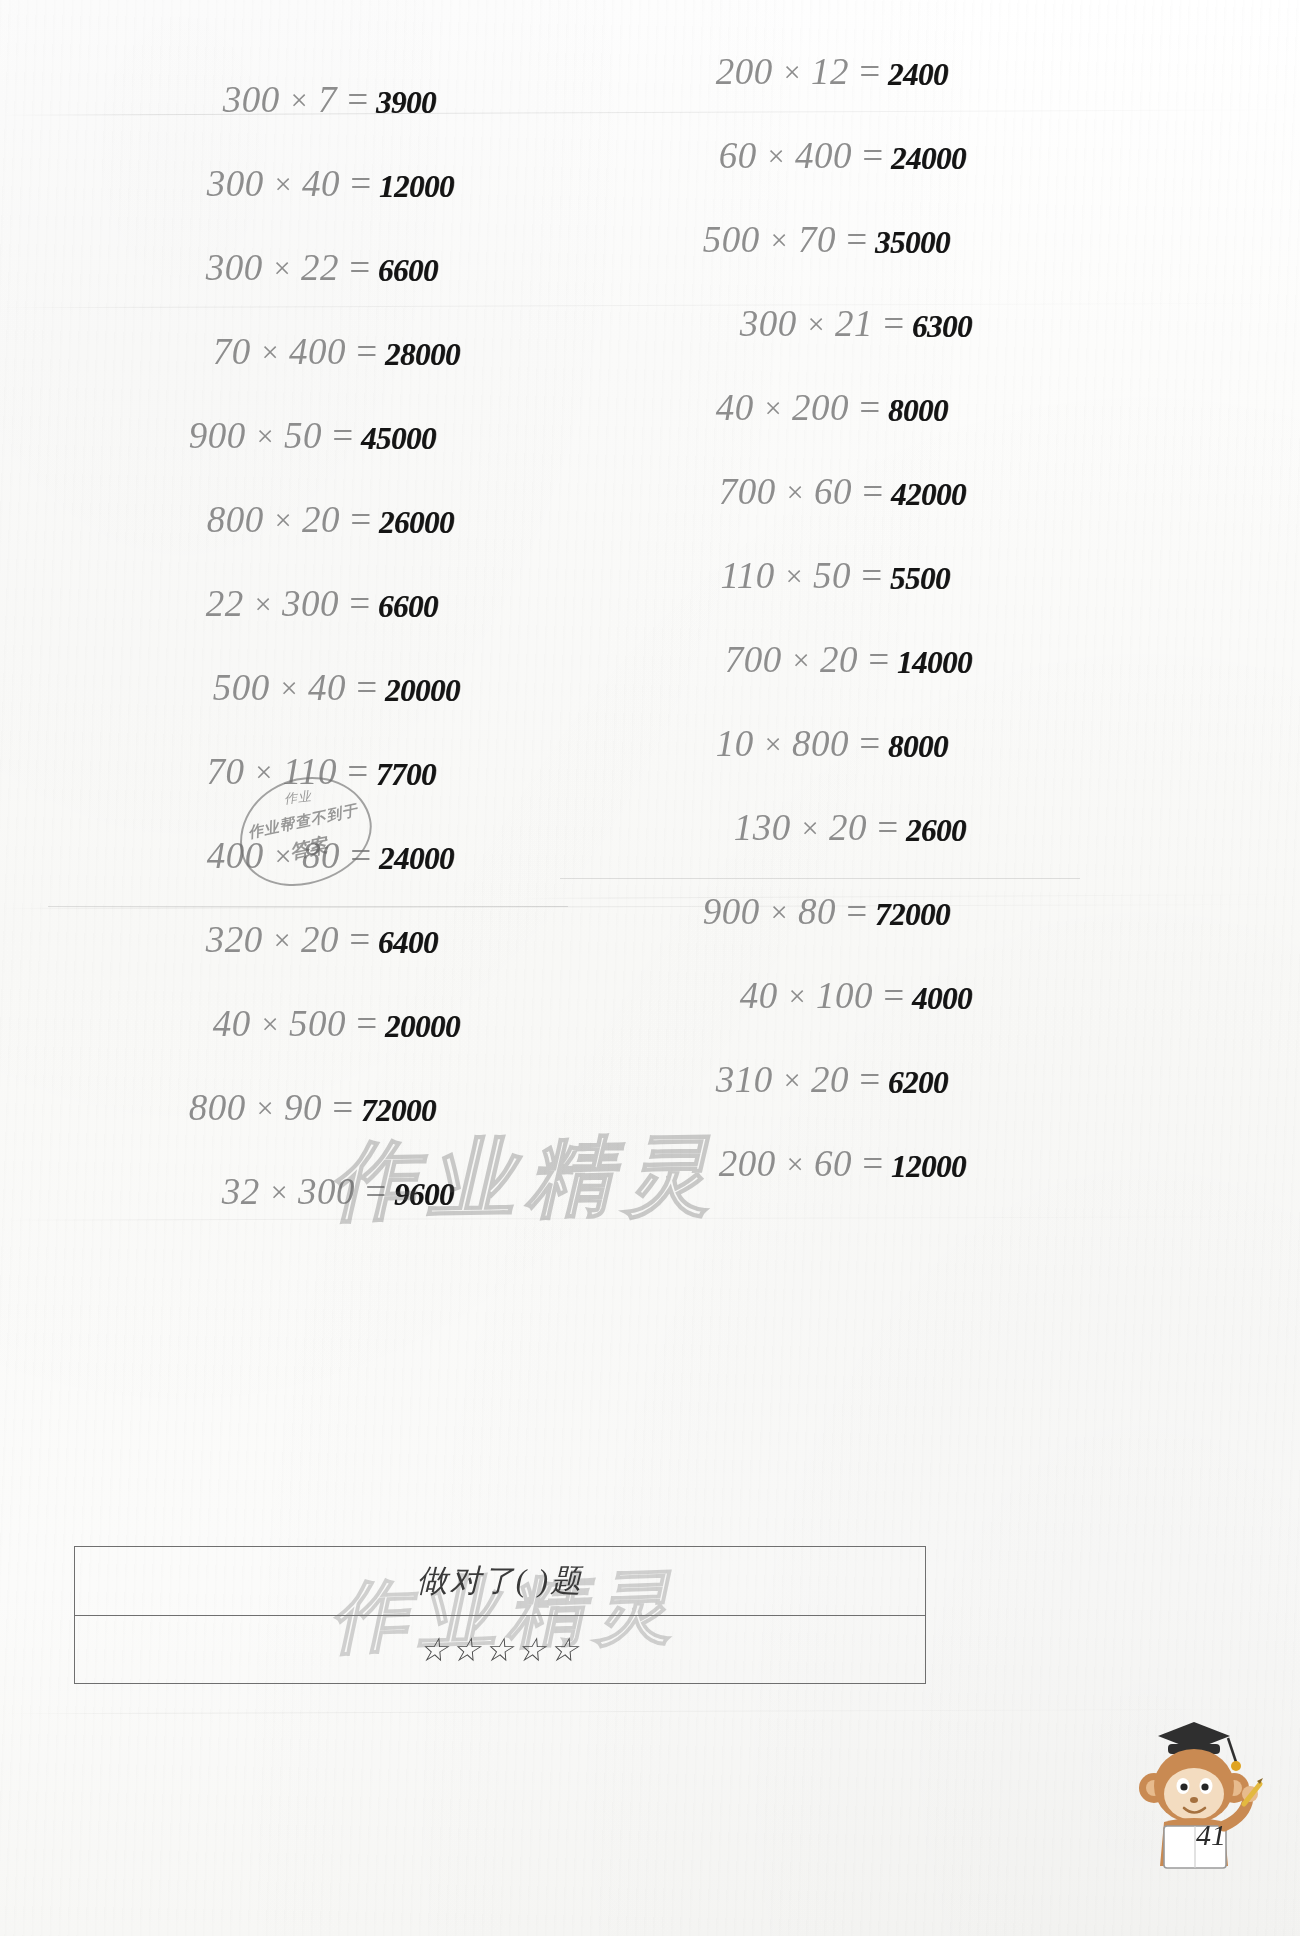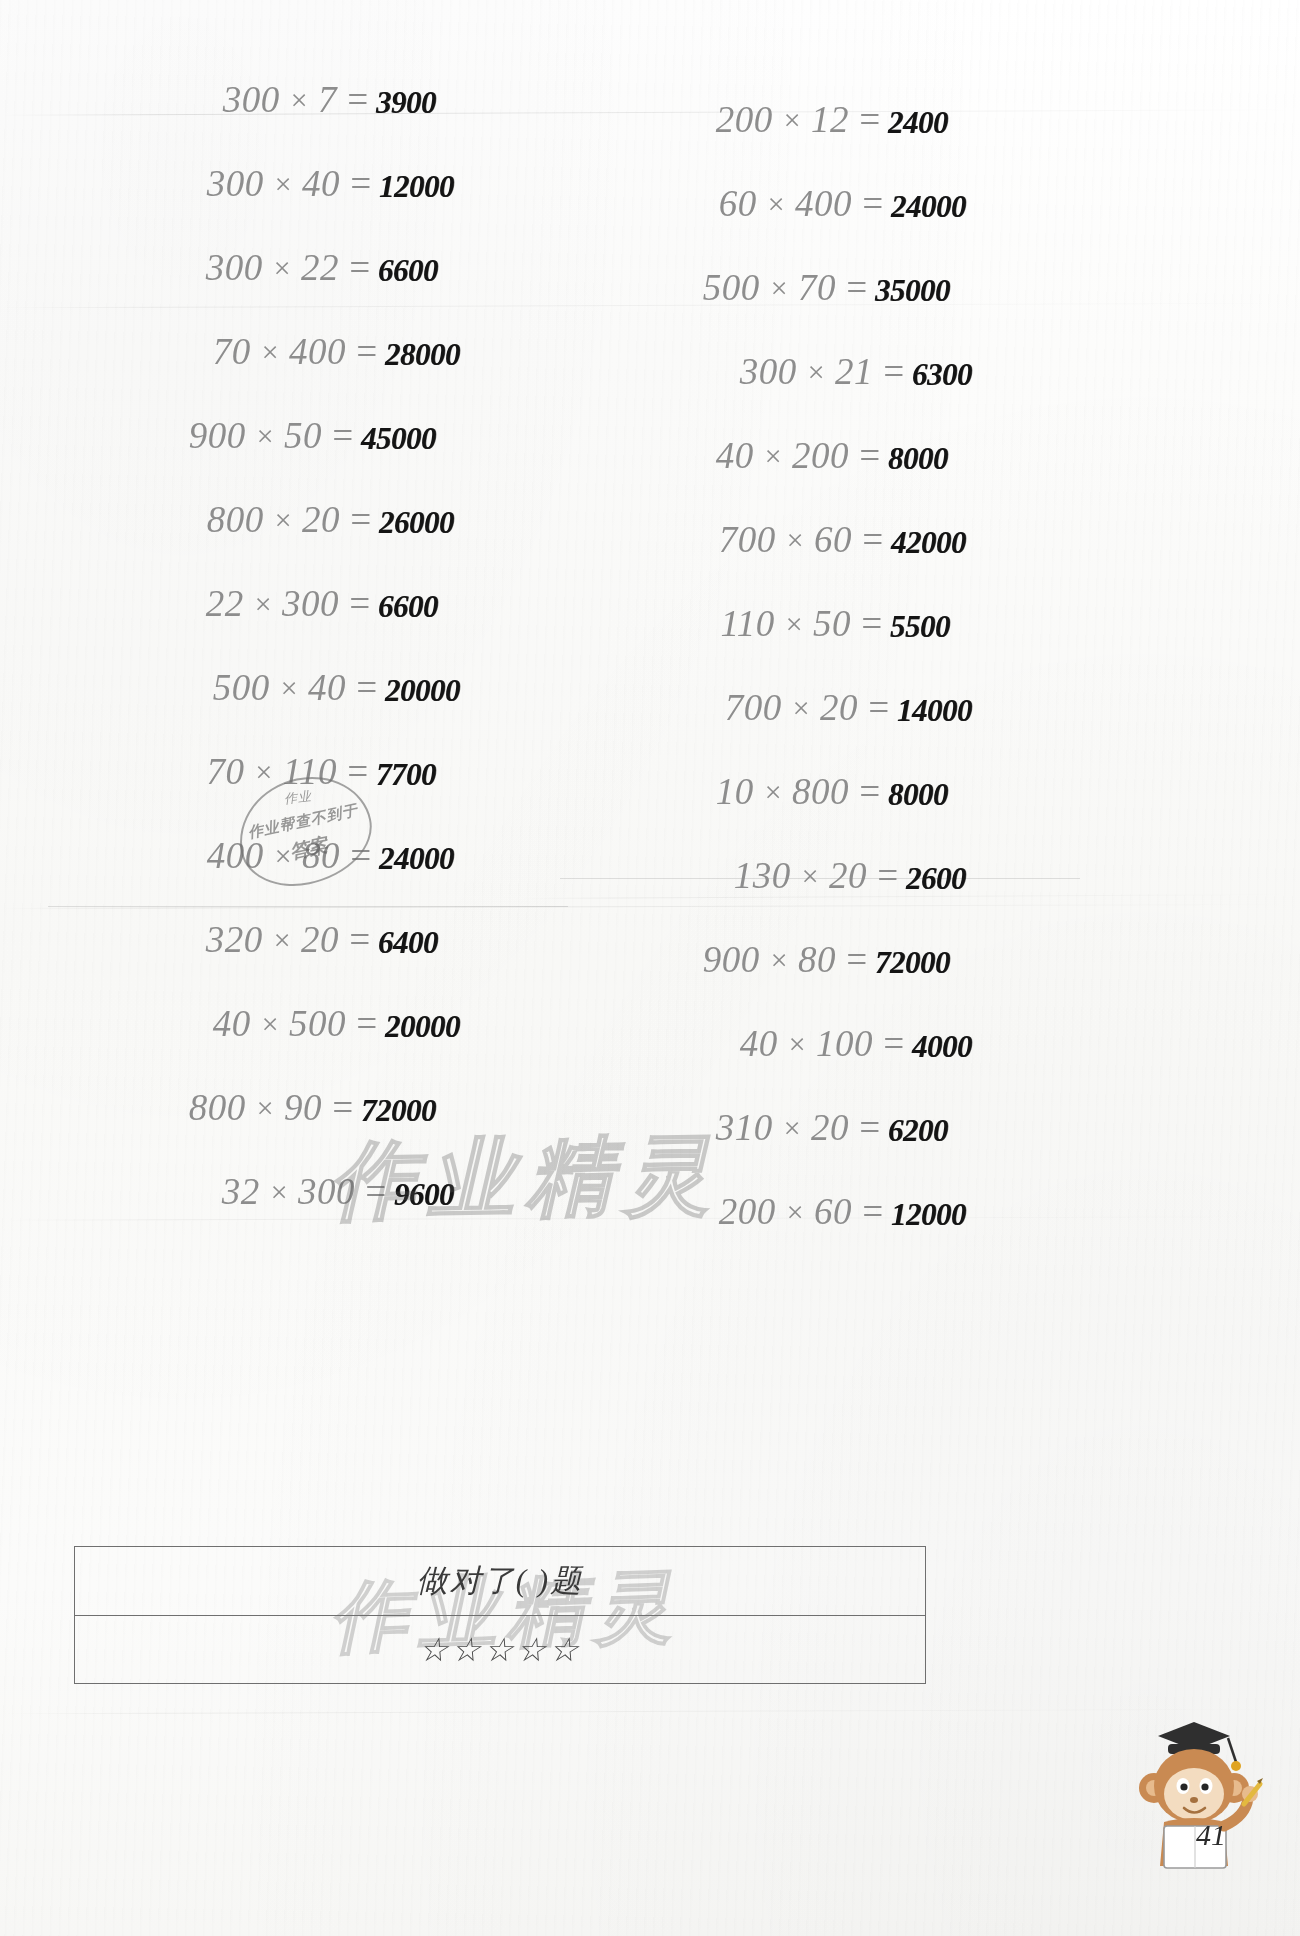--- a/index.html
+++ b/index.html
@@ -329,21 +329,21 @@
           <span class="ans">72000</span>
         </div>
         <div class="prob n1">
           <span class="expr">32</span>
           <span class="times">×</span>
           <span class="expr">300</span>
           <span class="eq">=</span>
           <span class="ans">9600</span>
         </div>
       </div>
-    <div class="col right" id="col-right" style="top: -28px; margin-top: 48px;">
+    <div class="col right" id="col-right" style="top: -28px;">
         <div class="prob n0">
           <span class="expr">200</span>
           <span class="times">×</span>
           <span class="expr">12</span>
           <span class="eq">=</span>
           <span class="ans">2400</span>
         </div>
         <div class="prob n1">
           <span class="expr">60</span>
           <span class="times">×</span>

